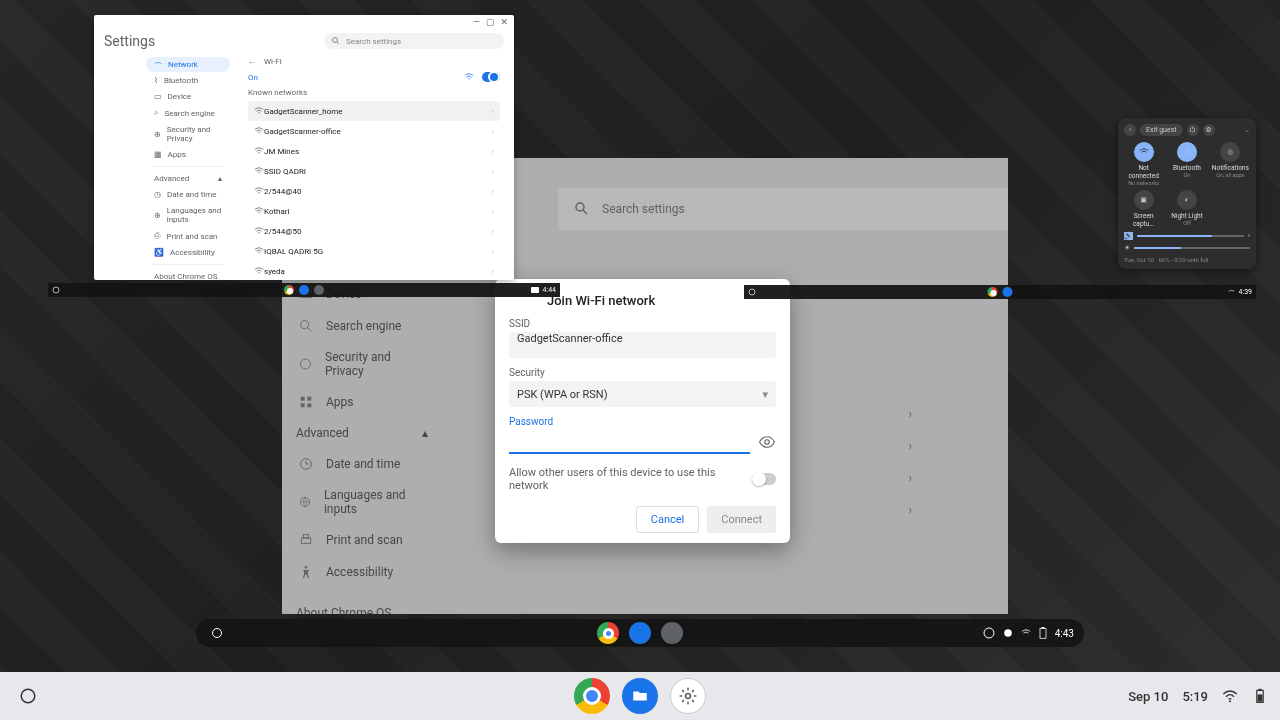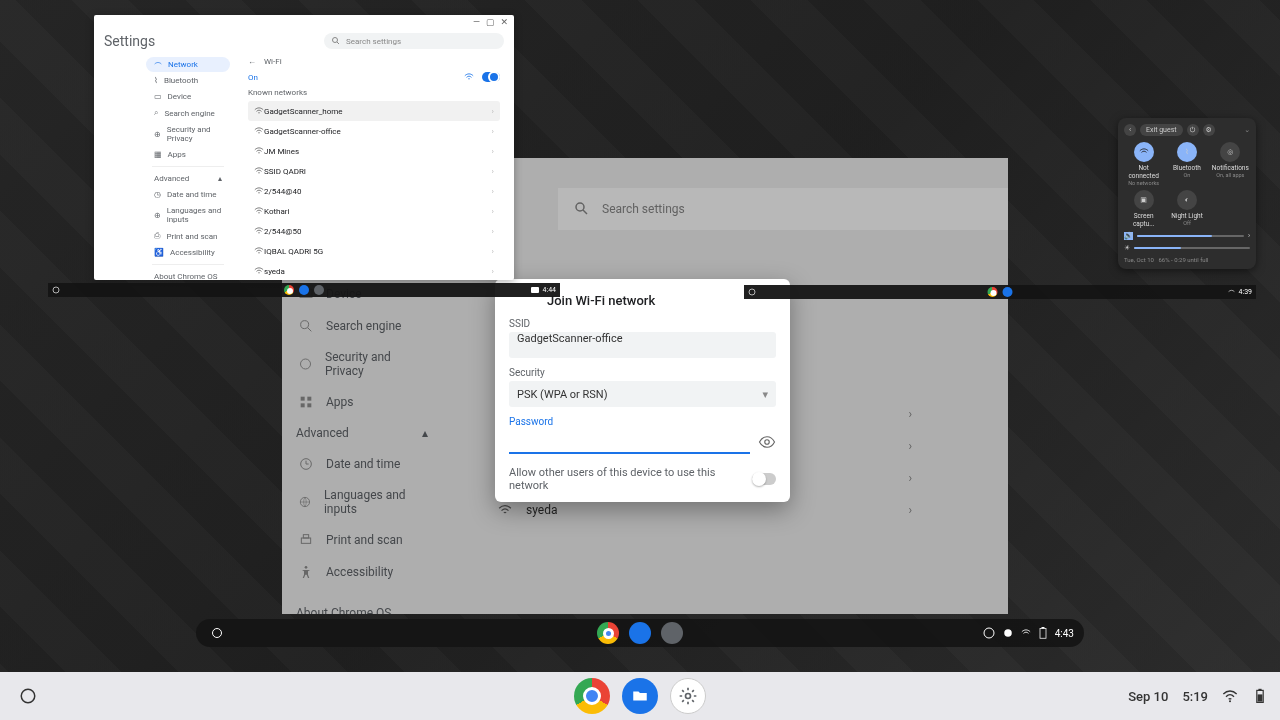--- a/index.html
+++ b/index.html
@@ -229,20 +229,24 @@
     <input type="password" class="pw-input" style="">
     <svg width="18" height="18" viewBox="0 0 24 24">
         <path d="M2 12s3.5-7 10-7 10 7 10 7-3.5 7-10 7-10-7-10-7z" fill="none" stroke="#666" stroke-width="1.5"></path>
         <circle cx="12" cy="12" r="3" fill="none" stroke="#666" stroke-width="1.5"></circle>
       </svg>
   </div>
   <div class="allow-row">
     <span>Allow other users of this device to use this network</span>
     <div class="toggle-off"></div>
   </div>
+  <div class="dlg-actions">
+    <button class="btn cancel">Cancel</button>
+    <button class="btn connect">Connect</button>
+  </div>
 </div>
 
 <div class="mid-shelf">
   <div class="launch-mini">
       <svg width="12" height="12" viewBox="0 0 24 24">
         <circle cx="12" cy="12" r="9" fill="none" stroke="#fff" stroke-width="2"></circle>
       </svg>
     </div>
   <div class="mid-shelf-center">
     <div class="mini-app chrome-ico"></div>

